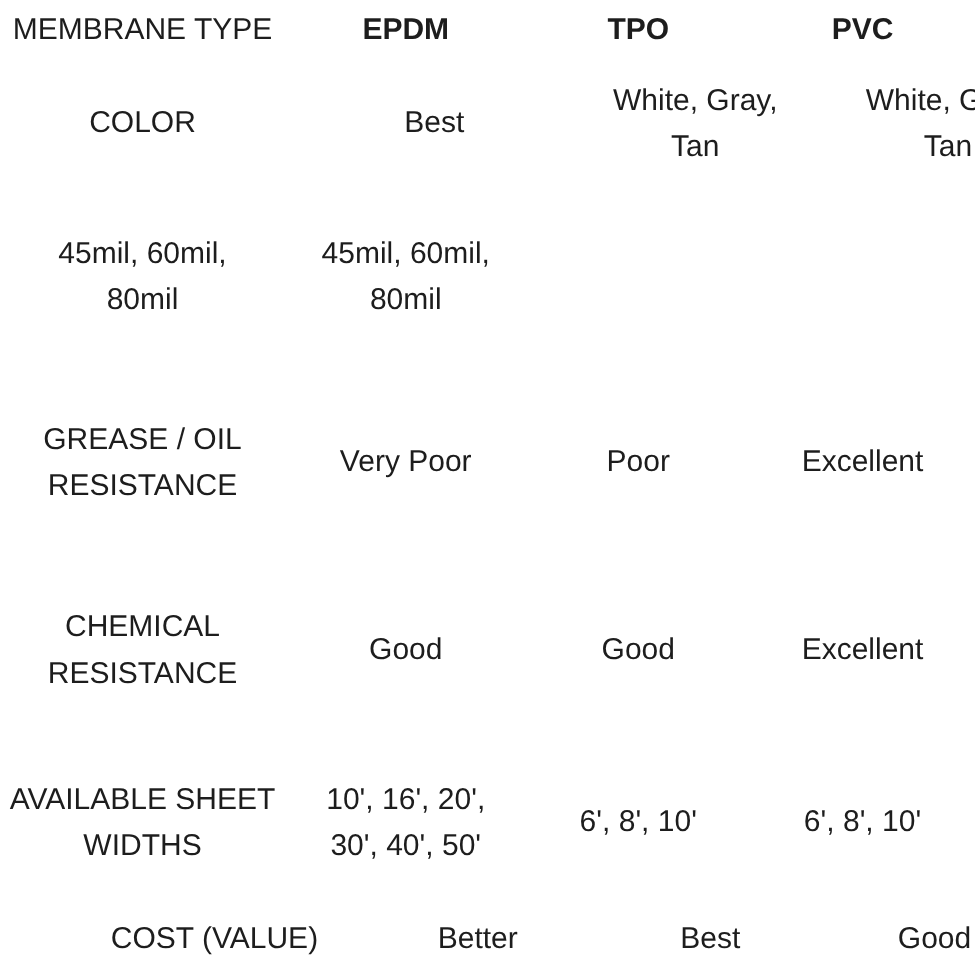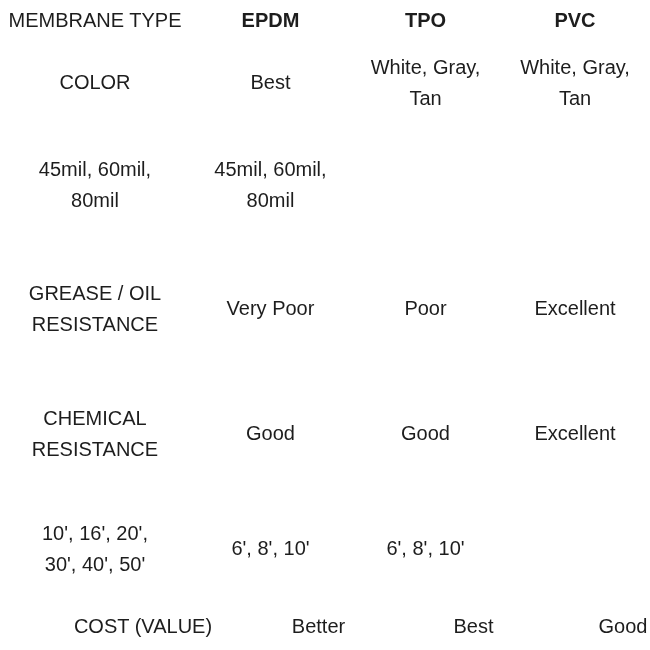--- a/index.html
+++ b/index.html
@@ -35,21 +35,21 @@
     box-sizing: border-box;
   }
   .label-cell {
     
   }
   .col-header {
     font-weight: bold;
   }
   
   .r-header { height: 40px; }
-  .r-color { height: 85px; }
+  .r-color { height: 85px; gap: 19px; }
   .r-thickness { height: 120px; }
   .r-grease { height: 127px; }
   .r-chemical { height: 123px; }
   .r-widths { height: 107px; }
   .r-cost { height: 48px; padding-left: 48px; }
 </style>
 </head>
 <body>
 
 <div class="page">
@@ -88,20 +88,22 @@
 
     <div class="row r-chemical">
       <div class="cell label-cell">CHEMICAL
 RESISTANCE</div>
       <div class="cell">Good</div>
       <div class="cell">Good</div>
       <div class="cell">Excellent</div>
     </div>
 
     <div class="row r-widths">
+      <div class="cell label-cell">AVAILABLE SHEET
+WIDTHS</div>
       <div class="cell">10', 16', 20',
 30', 40', 50'</div>
       <div class="cell">6', 8', 10'</div>
       <div class="cell">6', 8', 10'</div>
     </div>
 
     <div class="row r-cost">
       <div class="cell label-cell">COST (VALUE)</div>
       <div class="cell">Better</div>
       <div class="cell">Best</div>

